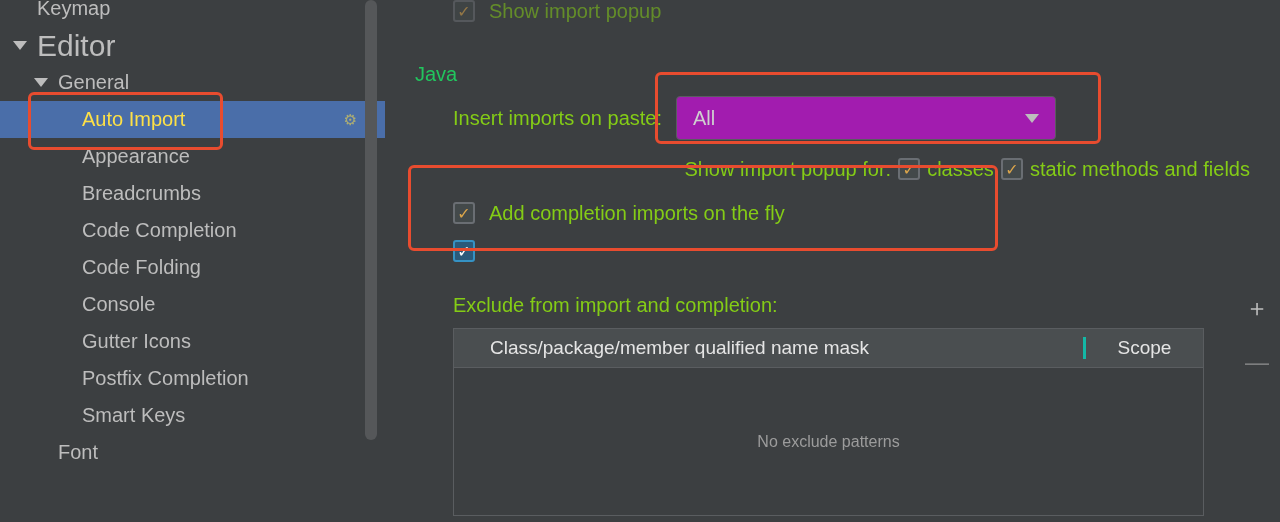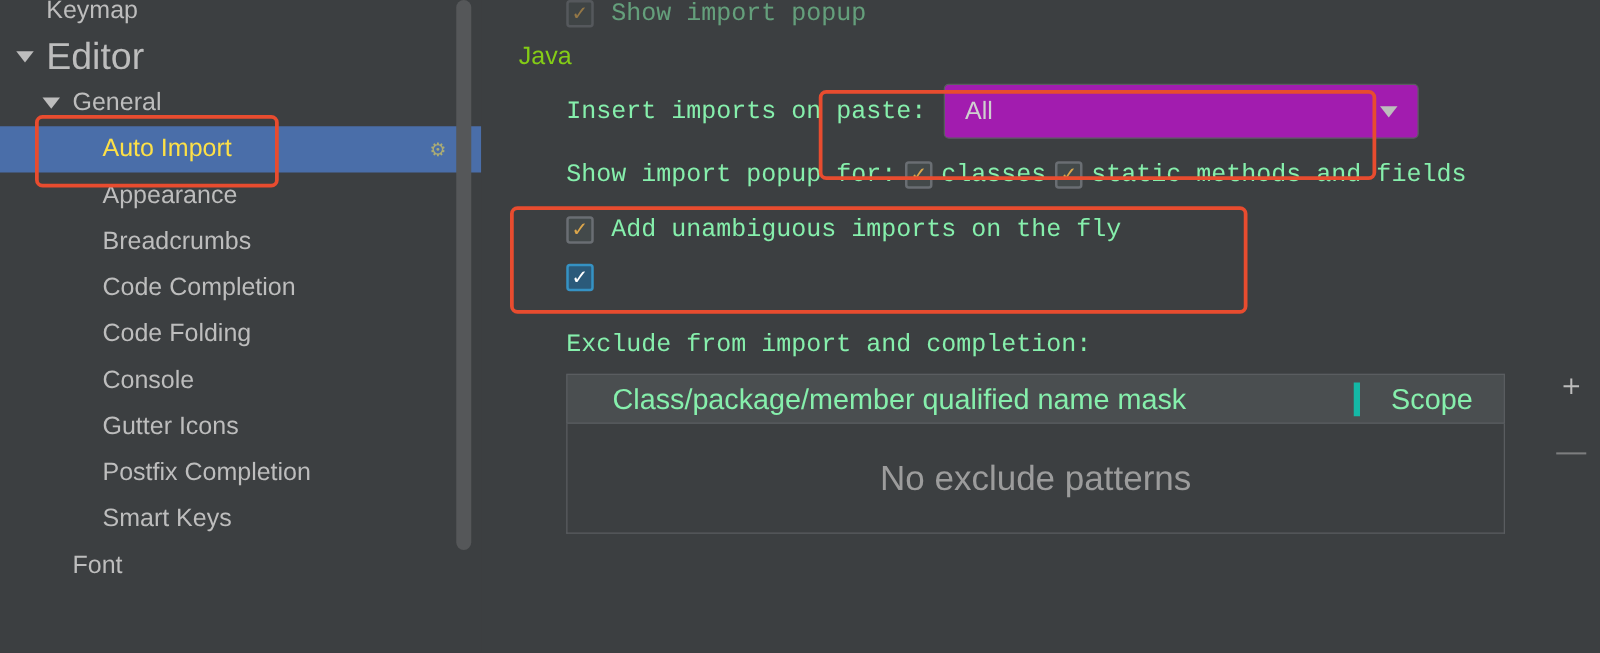--- a/index.html
+++ b/index.html
@@ -90,24 +90,24 @@
       justify-content: center;
       background: #43494a;
       font-size: 16px;
       color: #dca64b;
       cursor: pointer;
     }
     .checkbox.checked::after { content: '✓'; }
     .checkbox.blue { border-color: #3592c4; background:#2b5a7a; color:#fff;}
     .section-title {
       font-size: 20px;
-      color: #84cc16;
-      margin: 4px 0 10px 0;
-    }
-    .label { color:#86efac;font-family:Liberation Mono, monospace; }
+      color: #22c55e;
+      margin: 33px 0 10px 0;
+    }
+    .label { color:#84cc16; }
     .combo {
       flex: 1;
       height: 44px;
       border: 1px solid #5a5d60;
       border-radius: 4px;
       background: #a21caf;
       display: flex;
       align-items: center;
       padding: 0 16px;
       justify-content: space-between;
@@ -119,35 +119,35 @@
       width: 0; height: 0;
       border-left: 7px solid transparent;
       border-right: 7px solid transparent;
       border-top: 9px solid #bdbdbd;
     }
     .table-header {
       display:flex;
       background:#4a4e50;
       height: 40px;
       align-items:center;
-      font-size: 23px;
-      color:#86efac;
+      font-size: 19px;
+      color:#e5e5e5;
       border:1px solid #5a5d60;
     }
     .table-header .col1 { flex:1; padding-left: 36px; }
-    .table-header .col2 { width:120px; border-left:5px solid #14b8a6; text-align:center; }
+    .table-header .col2 { width:120px; border-left:3px solid #14b8a6; text-align:center; }
     .table-body {
-      height: 88px;
+      height: 148px;
       border:1px solid #5a5d60;
       border-top:none;
       display:flex;
       align-items:center;
       justify-content:center;
       color:#9c9c9c;
-      font-size:28px;
+      font-size:16px;
     }
     .side-buttons {
       position:absolute;
       right: 6px;
       top: 294px;
       width: 34px;
       display:flex;
       flex-direction:column;
       gap: 26px;
       align-items:center;
@@ -216,31 +216,31 @@
   <div class="section-title">Java</div>
 
   <div class="row indent" style="align-items:center;">
     <span class="label">Insert imports on paste:</span>
     <div class="combo" style="max-width:380px;">
       <span>All</span>
       <span class="caret"></span>
     </div>
   </div>
 
-  <div class="row indent" style="margin-top:10px; gap:7px;">
+  <div class="row indent" style="margin-top:10px; gap:7px;justify-content:flex-end;">
     <span class="label">Show import popup for:</span>
     <span class="checkbox checked"></span>
     <span class="label">classes</span>
     <span class="checkbox checked"></span>
     <span class="label">static methods and fields</span>
   </div>
 
   <div class="row indent" style="margin-top:6px;">
     <span class="checkbox checked"></span>
-    <span class="label">Add unambiguous imports on the fly</span>
+    <span class="label">Add completion imports on the fly</span>
   </div>
 
   <div class="row indent">
     <span class="checkbox checked blue"></span>
   </div>
 
   <div class="row indent" style="margin-top:16px;">
     <span class="label">Exclude from import and completion:</span>
   </div>
 

